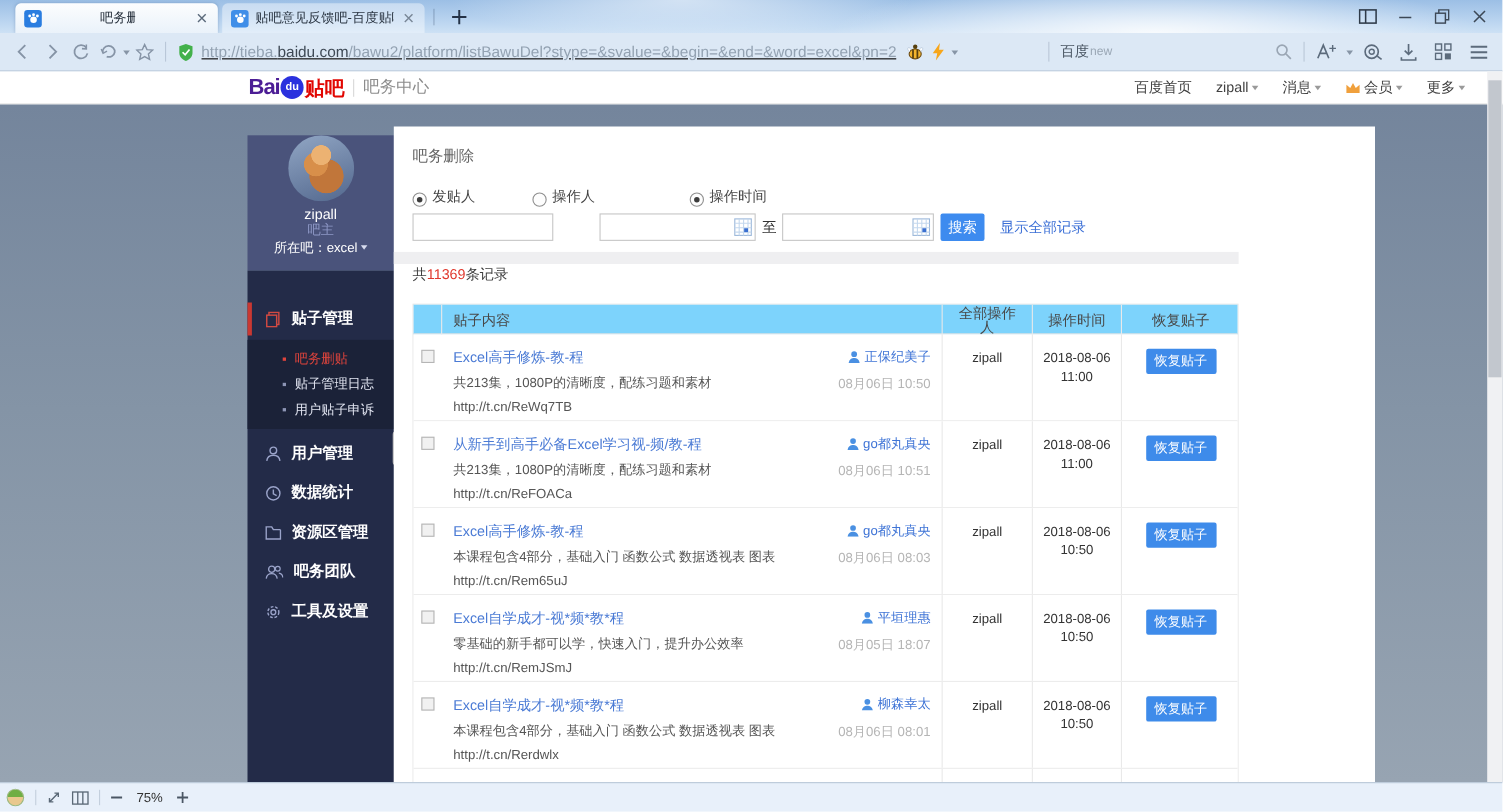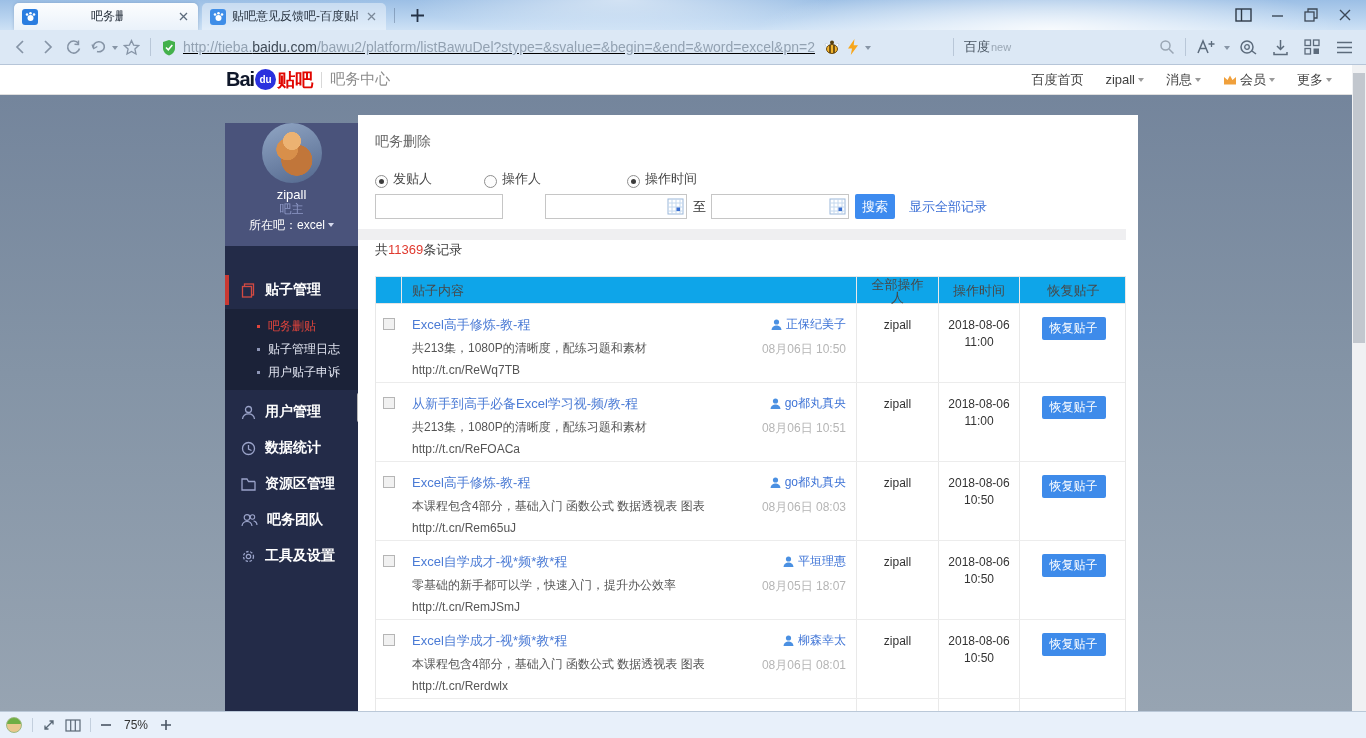--- a/index.html
+++ b/index.html
@@ -42,21 +42,21 @@
   .search-spacer { flex:1; }
   .toolbar-icons { display:flex; align-items:center; gap:4px; flex:none; }
   .tb-ico { width:28px; height:26px; display:flex; align-items:center; justify-content:center; }
   .caret { width:0; height:0; border:3.5px solid transparent; border-top:4px solid #8795a6; margin-top:4px; }
 
   
   .page { position:absolute; left:0; top:65px; width:1366px; height:646px; }
   .site-header { position:absolute; left:0; top:0; width:1366px; height:30px; background:#fff;
     border-bottom:1px solid #dfdfdf; display:flex; align-items:center; }
   .logo { display:flex; align-items:center; margin-left:226px; }
-  .logo-bai { color:#0f172a; font-weight:bold; font-size:20px; letter-spacing:-1px; }
+  .logo-bai { color:#4c1d95; font-weight:bold; font-size:20px; letter-spacing:-1px; }
   .logo-paw { width:21px; height:21px; border-radius:50%; background:#2a31de; color:#fff; font-size:10px; font-weight:bold;
     display:flex; align-items:center; justify-content:center; margin:0 1px; }
   .logo-tieba { color:#e10601; font-weight:bold; font-size:18px; }
   .logo-divider { width:1px; height:16px; background:#d8d8d8; margin:0 8px; }
   .logo-sub { color:#8c8c8c; font-size:15px; }
   .site-nav { margin-left:auto; margin-right:34px; display:flex; align-items:center; gap:22px; font-size:13px; color:#404040; }
   .site-nav .nav-item { display:flex; align-items:center; gap:3px; white-space:nowrap; }
   .nav-caret { width:0; height:0; border:3.5px solid transparent; border-top:4px solid #9a9a9a; margin-top:3px; }
 
   .page-bg { position:absolute; left:0; top:30px; width:1366px; height:616px;
@@ -84,21 +84,21 @@
   .submenu-item .dot { width:3px; height:3px; background:#8d95b5; flex:none; }
   .submenu-item.active { color:#e0443c; }
   .submenu-item.active .dot { background:#e0443c; }
   .menu-gap { height:7px; }
   .menu-item + .menu-item { margin-top:6px; }
   .collapse-handle { position:absolute; left:357px; top:297px; width:15px; height:31px; background:#fdfdfd;
     border:1px solid #b9b9b9; border-radius:3px; display:flex; align-items:center; justify-content:center; }
   .collapse-tri { width:0; height:0; border:4px solid transparent; border-right:5px solid #2c3350; margin-right:3px; }
 
   
-  .panel { position:absolute; left:358px; top:20px; width:780px; height:596px; background:#fff; }
+  .panel { position:absolute; left:358px; top:20px; width:892px; height:596px; background:#fff; }
   .panel-title { position:absolute; left:17px; top:18px; font-size:14px; color:#666; }
   .radio-row { position:absolute; left:17px; top:55px; display:flex; align-items:flex-end; }
   .radio { width:13px; height:13px; border-radius:50%; border:1px solid #8f8f8f; background:#fdfdfd; position:relative; flex:none; }
   .radio.checked::after { content:""; position:absolute; left:3px; top:3px; width:5px; height:5px; border-radius:50%; background:#3c3c3c; }
   .radio-label { font-size:13px; color:#444; margin:0 0 0 5px; }
   .rg2 { margin-left:52px; }
   .rg3 { margin-left:86px; }
   .input-row { position:absolute; left:17px; top:79px; height:25px; display:flex; align-items:center; }
   .txt-input { width:128px; height:25px; border:1px solid #c6c6c6; background:#fff; }
   .date-input { width:142px; height:25px; border:1px solid #c6c6c6; background:#fff; position:relative; }
@@ -106,21 +106,21 @@
   .to-label { font-size:13px; color:#333; margin:0 5px 0 6px; }
   .date2 { width:138px; }
   .search-btn { width:40px; height:25px; margin-left:6px; background:#3d8bef; color:#fff; font-size:13px;
     border:none; border-radius:2px; display:flex; align-items:center; justify-content:center; }
   .show-all { font-size:13px; color:#3b6fd6; margin-left:14px; white-space:nowrap; }
   .gray-strip { position:absolute; left:0; top:114px; width:768px; height:11px; background:#efeff1; }
   .count-line { position:absolute; left:17px; top:126px; font-size:13px; color:#3f3f3f; }
   .count-num { color:#e0392e; }
 
   .table { position:absolute; left:17px; top:161px; width:751px; border:1px solid #e8e8e8; }
-  .thead { display:flex; height:27px; background:#0ea5e9; border-bottom:1px solid #e4e4e4; align-items:center; }
+  .thead { display:flex; height:27px; background:#7dd3fc; border-bottom:1px solid #e4e4e4; align-items:center; }
   .tr { display:flex; height:79px; border-bottom:1px solid #ececec; background:#fff; }
   .tr.sliver { height:12px; border-bottom:none; }
   .c0 { width:26px; flex:none; display:flex; justify-content:center; }
   .c1 { width:454px; flex:none; position:relative; }
   .c2 { width:82px; flex:none; border-left:1px solid #e9e9e9; text-align:center; }
   .c3 { width:81px; flex:none; border-left:1px solid #e9e9e9; text-align:center; }
   .c4 { width:108px; flex:none; border-left:1px solid #e9e9e9; display:flex; justify-content:center; }
   .thead .c1 { font-size:13px; color:#484848; padding-left:10px; line-height:27px; }
   .thead .c2 { font-size:13px; color:#484848; line-height:13px; padding:1px 13px 0; }
   .thead .c3, .thead .c4 { font-size:13px; color:#484848; line-height:27px; }

